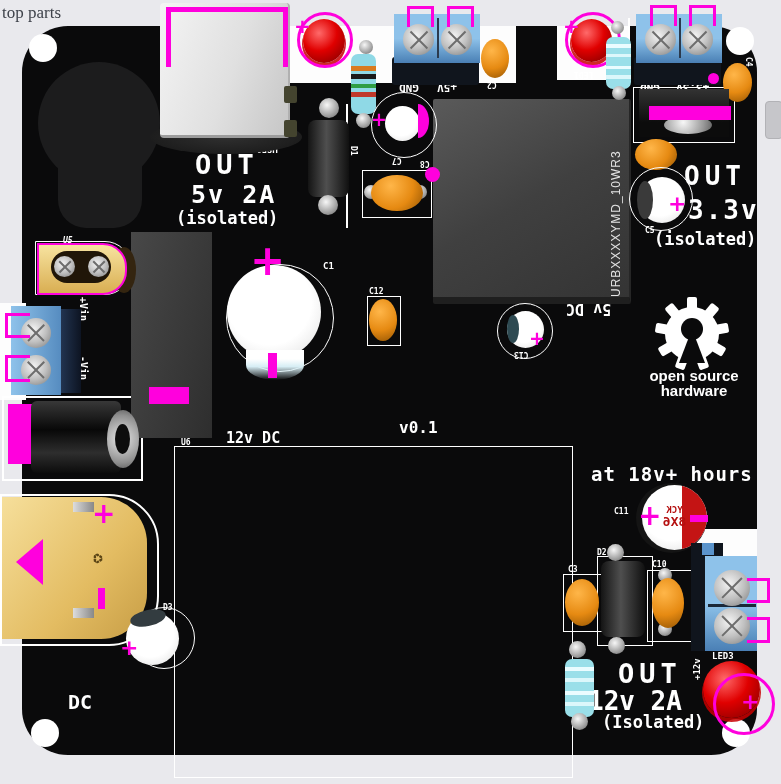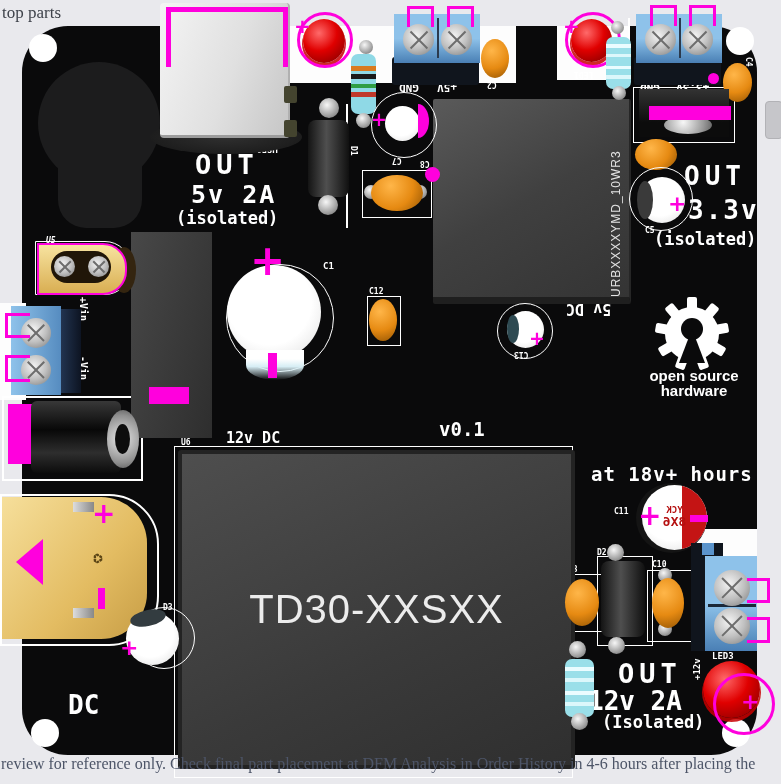--- a/index.html
+++ b/index.html
@@ -83,29 +83,29 @@
   <div class="outline" style="left:35px;top:241px;width:94px;height:52px;border-radius:0 26px 26px 0;"></div>
 
   <div class="silk" style="left:195px;top:150px;font-size:27px;letter-spacing:5px;">OUT</div>
   <div class="silk" style="left:191px;top:181px;font-size:25px;letter-spacing:2px;">5v 2A</div>
   <div class="silk" style="left:176px;top:209px;font-size:17px;">(isolated)</div>
 
   <div class="silk" style="left:684px;top:162px;font-size:26px;letter-spacing:5px;">OUT</div>
   <div class="silk" style="left:688px;top:196px;font-size:26px;letter-spacing:2px;">3.3v</div>
   <div class="silk" style="left:654px;top:230px;font-size:17px;">(isolated)</div>
 
-  <div class="silk" style="left:399px;top:419px;font-size:19px;margin-left:40px;">v0.1</div>
+  <div class="silk" style="left:399px;top:419px;font-size:16px;">v0.1</div>
 
   <div class="silk" style="left:226px;top:430px;font-size:15px;">12v DC</div>
   <div class="silk flip" style="left:566px;top:300px;font-size:15px;">5v DC</div>
 
   <div class="silk" style="left:591px;top:464px;font-size:19px;letter-spacing:1px;">at 18v+ hours</div>
 
   <div class="silk" style="left:80px;top:612px;font-size:18px;letter-spacing:2px;">IN</div>
-  <div class="silk" style="left:68px;top:691px;font-size:26px;">DC</div>
+  <div class="silk" style="left:68px;top:691px;font-size:20px;">DC</div>
 
   <div class="silk" style="left:618px;top:659px;font-size:27px;letter-spacing:5px;">OUT</div>
   <div class="silk" style="left:588px;top:687px;font-size:26px;">12v 2A</div>
   <div class="silk" style="left:602px;top:713px;font-size:17px;">(Isolated)</div>
 
   <div class="silk flip" style="left:399px;top:81px;font-size:11px;">GND</div>
   <div class="silk flip" style="left:437px;top:81px;font-size:11px;">+5V</div>
   <div class="silk flip" style="left:640px;top:81px;font-size:11px;">GND</div>
   <div class="silk flip" style="left:676px;top:81px;font-size:11px;">+3.3v</div>
   <div class="silk vdn" style="left:78px;top:297px;font-size:10px;">+Vin</div>
@@ -117,45 +117,40 @@
   <div class="ref flip" style="left:574px;top:70px;">LED1</div>
   <div class="ref flip" style="left:487px;top:80px;">C2</div>
   <div class="ref vdn" style="left:744px;top:57px;">C4</div>
   <div class="ref flip" style="left:392px;top:156px;">C7</div>
   <div class="ref flip" style="left:420px;top:159px;">C8</div>
   <div class="ref vdn" style="left:349px;top:146px;">D1</div>
   <div class="ref" style="left:369px;top:287px;">C12</div>
   <div class="ref" style="left:323px;top:261px;font-size:9px;">C1</div>
   <div class="ref flip" style="left:514px;top:350px;">C13</div>
   <div class="ref" style="left:645px;top:226px;">C5</div>
-  <div class="ref" style="left:46px;top:236px;font-style:italic;">U5</div>
+  <div class="ref" style="left:63px;top:236px;font-style:italic;">U5</div>
   <div class="ref" style="left:181px;top:438px;">U6</div>
   <div class="ref" style="left:163px;top:603px;">D3</div>
   <div class="ref" style="left:568px;top:565px;">C3</div>
   <div class="ref" style="left:597px;top:548px;">D2</div>
   <div class="ref" style="left:652px;top:560px;">C10</div>
   <div class="ref" style="left:614px;top:507px;">C11</div>
   <div class="ref" style="left:712px;top:651px;font-size:9px;">LED3</div>
 
   <div class="abs" style="left:433px;top:99px;width:196px;height:198px;border-radius:2px;
               background:linear-gradient(150deg,#5a5a5a,#404040 50%,#343434);
               border-bottom:7px solid #1f1f1f;border-right:2px solid #262626;">
     <span class="vup" style="position:absolute;right:6px;top:0;height:100%;display:flex;align-items:center;
                  color:#e3e3e3;font-size:12px;letter-spacing:1px;font-family:'Liberation Sans',sans-serif;">URBXXXXYMD_10WR3</span>
   </div>
 
   <div class="abs" style="left:131px;top:232px;width:81px;height:206px;
               background:linear-gradient(105deg,#484848,#363636 70%,#2e2e2e);"></div>
   <div class="mbar" style="left:149px;top:387px;width:40px;height:17px;"></div>
 
-  <div class="abs" style="left:178px;top:450px;width:389px;height:311px;border-radius:3px;
-              background:linear-gradient(155deg,#4e4e4e,#3a3a3a 60%,#2f2f2f);
-              border:4px solid #232323;display:flex;align-items:center;justify-content:center;">
-    <span class="sans" style="color:#ececec;font-size:40px;letter-spacing:1px;">TD30-XXSXX</span>
-  </div>
 
   <div class="abs" style="left:150px;top:120px;width:152px;height:34px;background:radial-gradient(#303030,#151515);border-radius:50%;"></div>
   <div class="abs" style="left:160px;top:3px;width:128px;height:132px;border-radius:4px;
               background:linear-gradient(110deg,#f4f4f4,#e0e0e0 55%,#c6c6c6);
               border-bottom:3px solid #9c9c9c;border-right:2px solid #b0b0b0;"></div>
   <div class="abs" style="left:166px;top:7px;width:112px;height:55px;border:5px solid #ff00dd;border-bottom:none;"></div>
   <div class="abs" style="left:284px;top:86px;width:13px;height:17px;background:#44442f;border-radius:2px;"></div>
   <div class="abs" style="left:284px;top:120px;width:13px;height:17px;background:#44442f;border-radius:2px;"></div>
 
   <div class="led" style="left:303px;top:19px;width:42px;height:44px;"></div>
@@ -332,15 +327,13 @@
   <div class="ring" style="left:713px;top:673px;width:56px;height:56px;"></div>
   <div class="plus" style="left:741px;top:691px;font-size:22px;">+</div>
 
   <div class="ball" style="left:569px;top:641px;width:17px;height:17px;"></div>
   <div class="res res-plain" style="left:565px;top:659px;width:29px;height:58px;"></div>
   <div class="ball" style="left:571px;top:713px;width:17px;height:17px;"></div>
 
   <div class="abs" style="left:765px;top:101px;width:16px;height:36px;background:#c6c6ca;border:1px solid #b2b2b6;border-radius:4px;"></div>
 
   <div class="serif" style="position:absolute;left:2px;top:3px;font-size:17px;color:#3f434b;z-index:30;">top parts</div>
-  <div class="serif" style="position:absolute;left:1px;top:755px;width:781px;font-size:16px;color:#4d5568;
-              white-space:nowrap;overflow:hidden;z-index:30;">review for reference only. Check final part placement at DFM Analysis in Order History in 4-6 hours after placing the</div>
 </div>
 
 </body></html>

